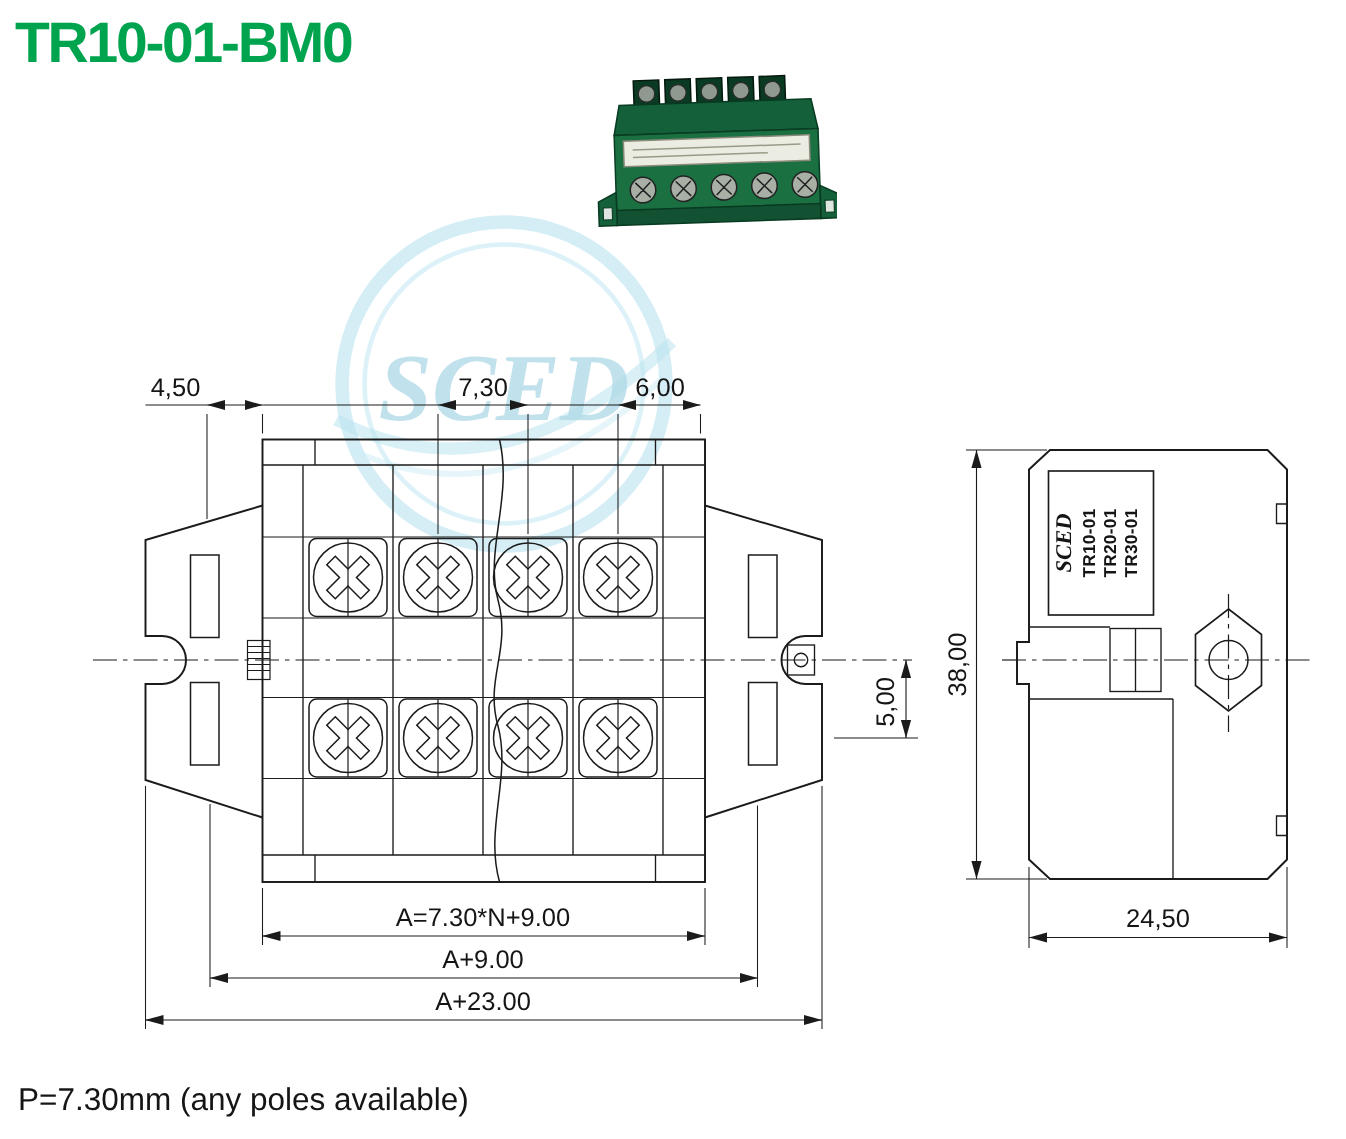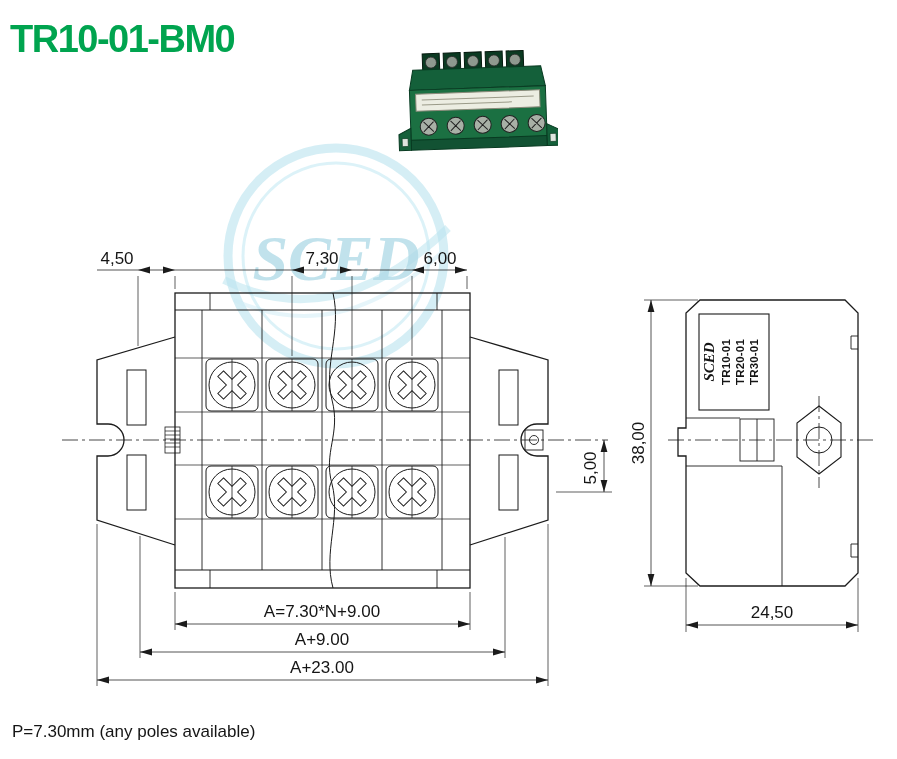--- a/index.html
+++ b/index.html
@@ -1,20 +1,20 @@
 <!DOCTYPE html>
 <html><head>
 <meta charset="utf-8">
 <style>
   html,body{margin:0;padding:0;background:#fff;}
   .stage{position:relative;width:897px;height:759px;background:#ffffff;overflow:hidden;
          font-family:"Liberation Sans",sans-serif;}
-  .page-title{position:absolute;left:10px;top:18px;font-size:38px;font-weight:800;
+  .page-title{position:absolute;left:10px;top:8px;font-size:38px;font-weight:800;
               letter-spacing:-1.5px;color:#00A44F;margin:0;}
-  .footer-note{position:absolute;left:12px;top:722px;font-size:17px;color:#151515;}
+  .footer-note{position:absolute;left:12px;top:722px;font-size:21px;color:#151515;}
   .watermark{position:absolute;left:218px;top:138px;width:236px;height:236px;z-index:0;}
   .photo{position:absolute;left:398px;top:46px;width:160px;height:122px;z-index:2;}
   .drawing{position:absolute;left:0;top:0;width:897px;height:759px;z-index:1;}
   .dim{font-size:17px;fill:#151515;}
   .brand-txt{font-size:15px;font-weight:bold;font-style:italic;
              font-family:"Liberation Serif",serif;fill:#151515;}
   .model-txt{font-size:11.5px;font-weight:bold;fill:#151515;letter-spacing:0.2px;}
 </style>
 </head>
 <body>

